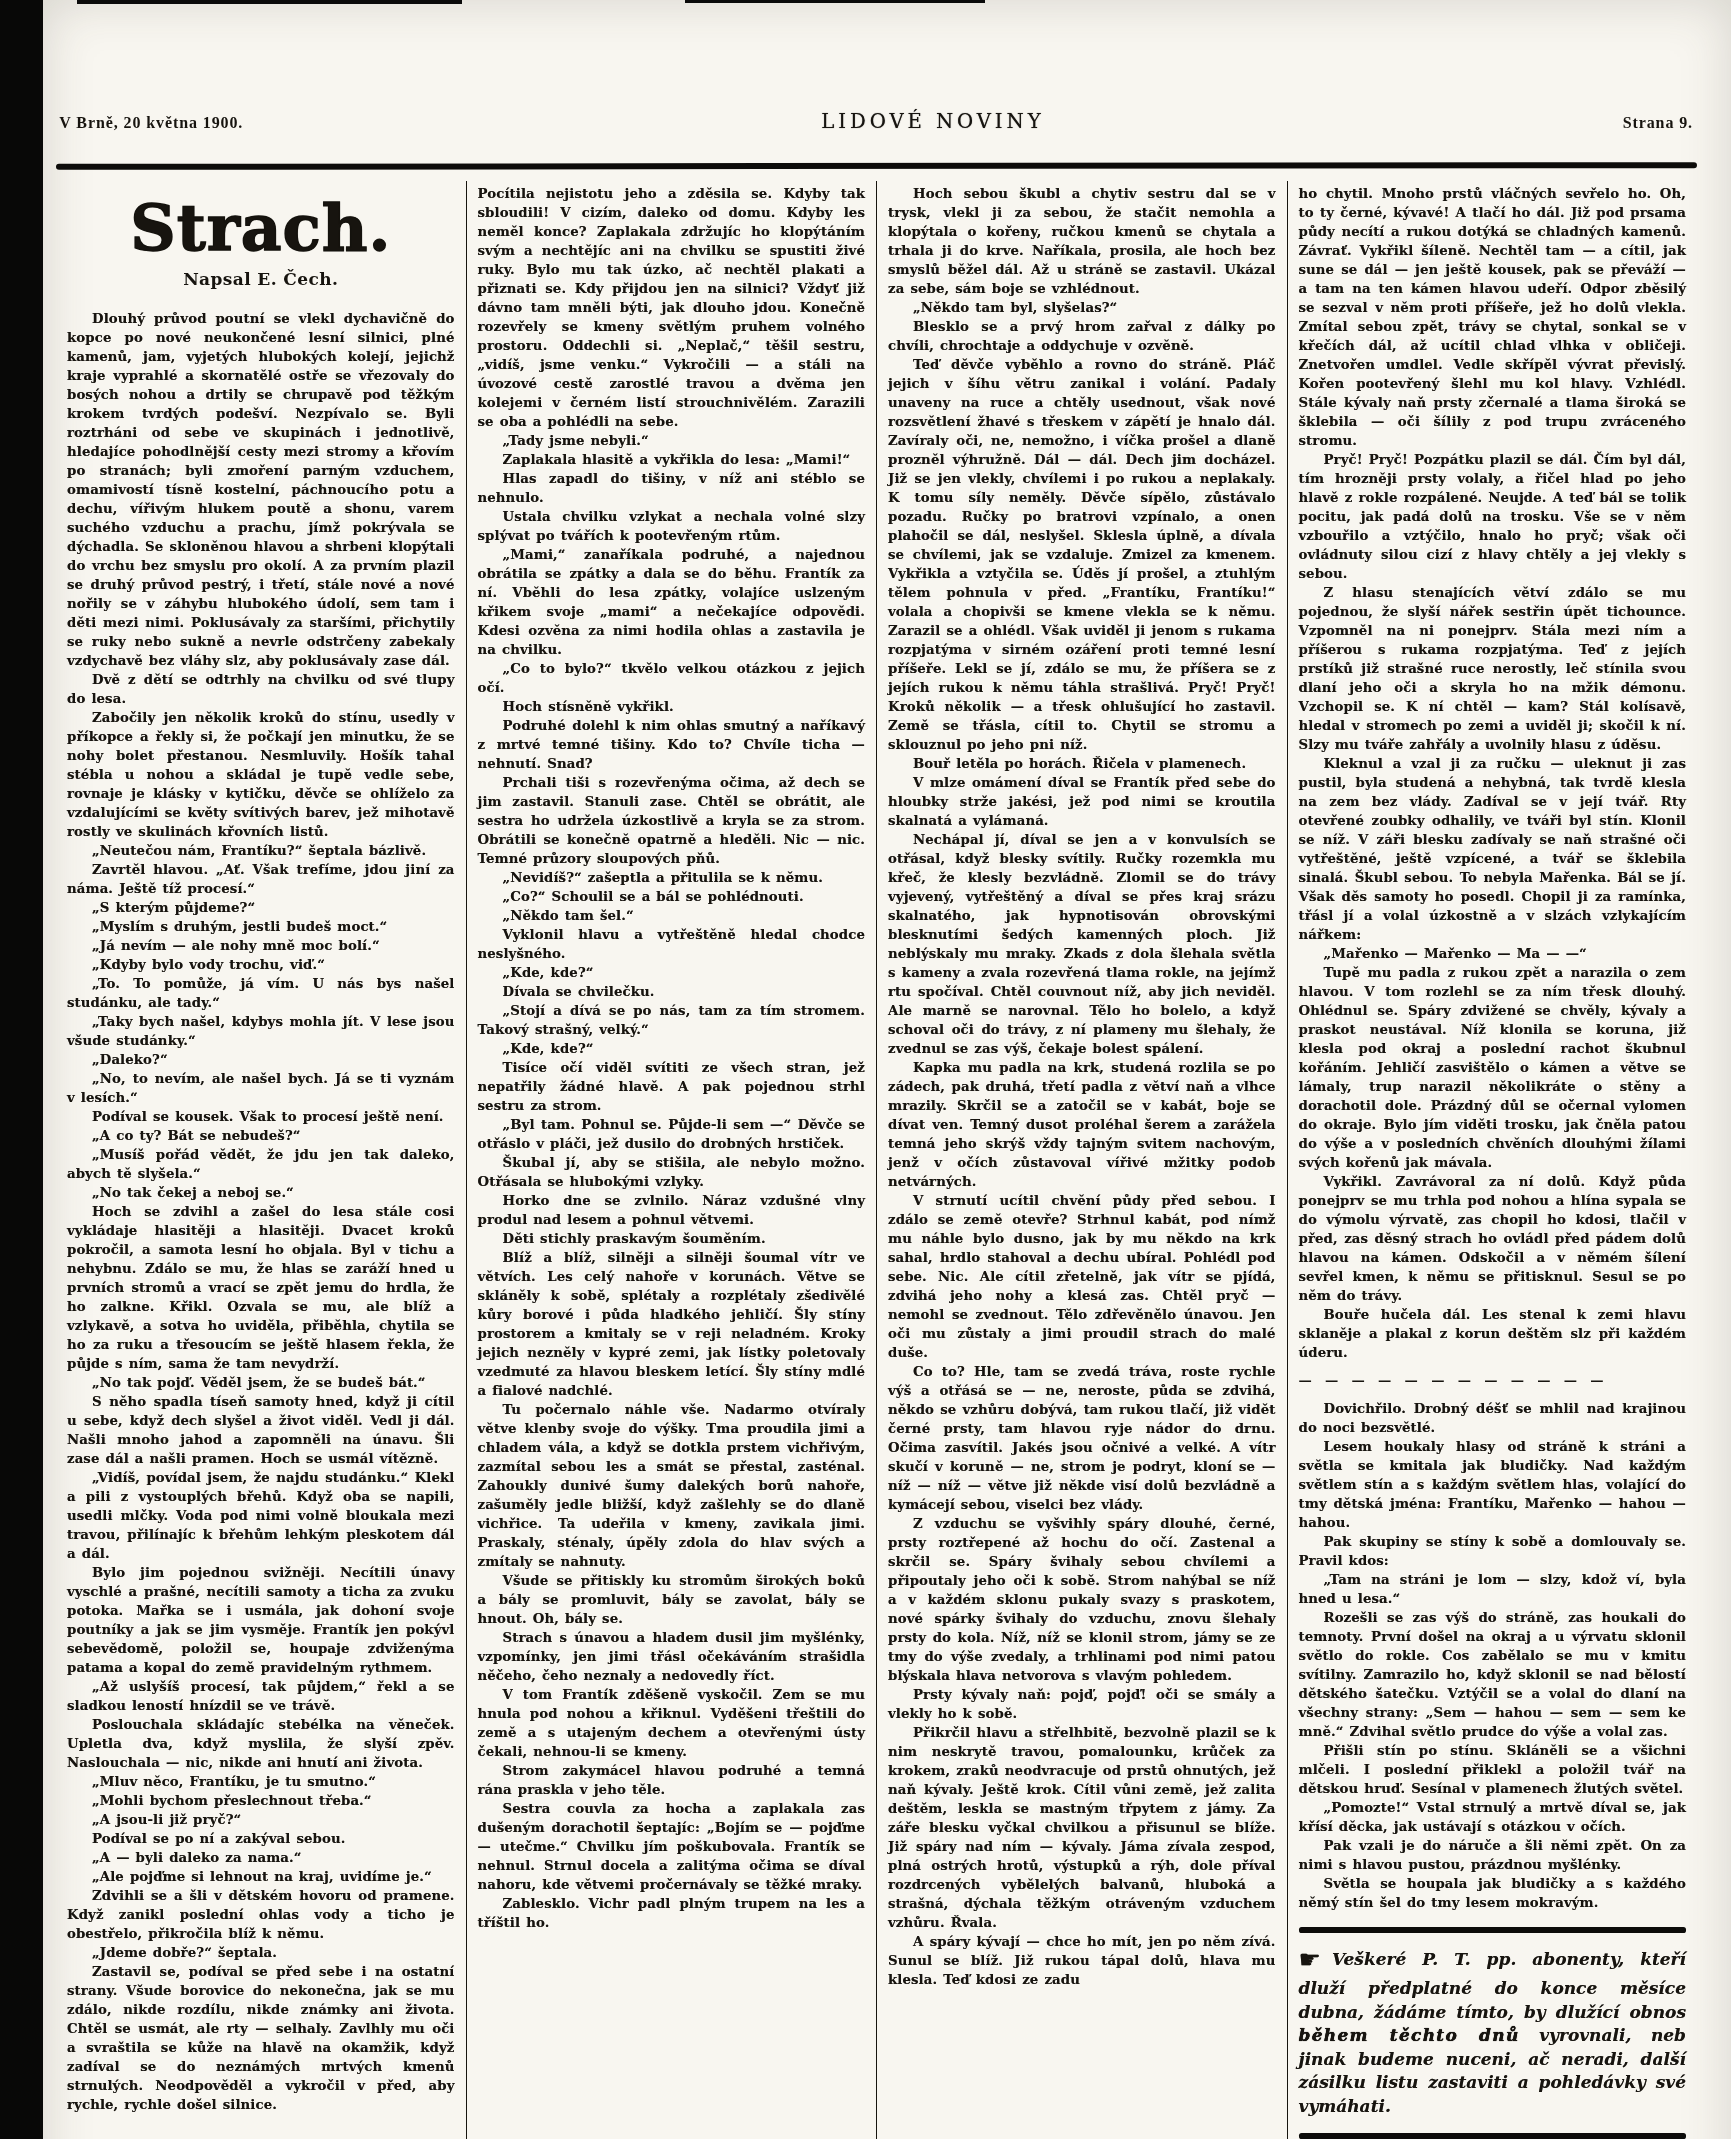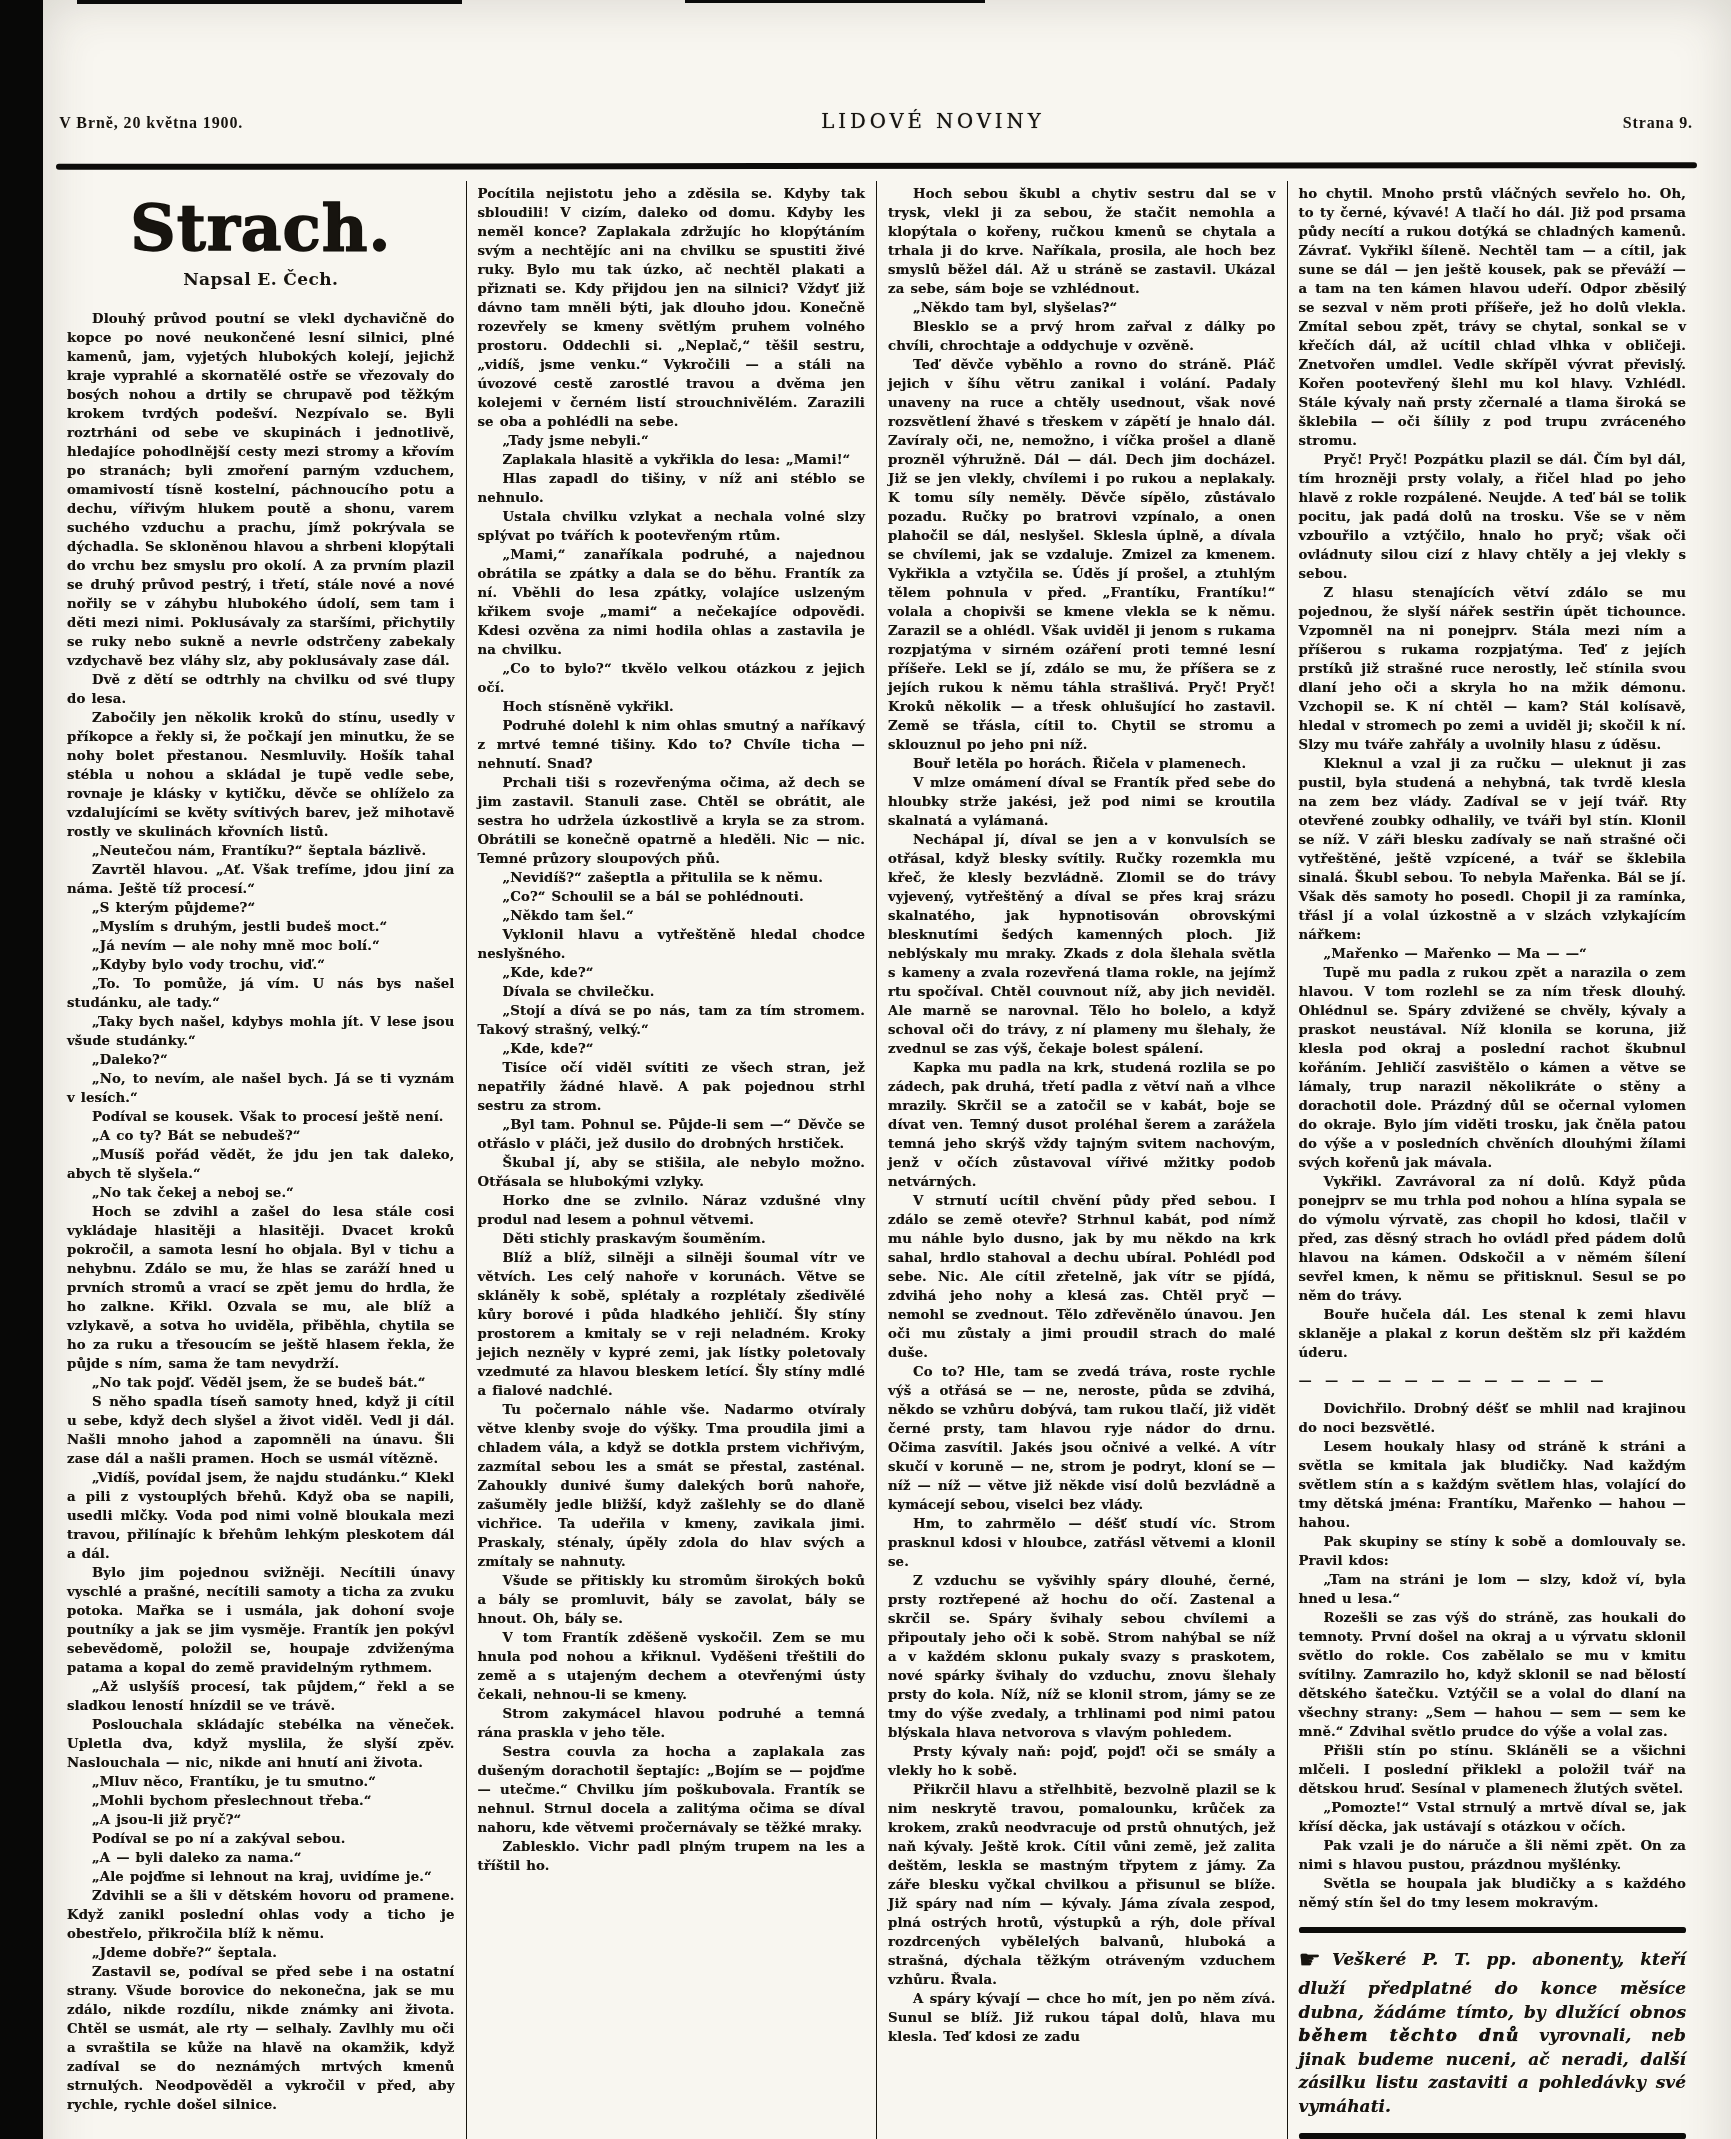--- a/index.html
+++ b/index.html
@@ -111,40 +111,40 @@
           <p class="para">„Stojí a dívá se po nás, tam za tím stromem. Takový strašný, velký.“</p>
           <p class="para">„Kde, kde?“</p>
           <p class="para">Tisíce očí viděl svítiti ze všech stran, jež nepatřily žádné hlavě. A pak pojednou strhl sestru za strom.</p>
           <p class="para">„Byl tam. Pohnul se. Půjde-li sem —“ Děvče se otřáslo v pláči, jež dusilo do drobných hrstiček.</p>
           <p class="para">Škubal jí, aby se stišila, ale nebylo možno. Otřásala se hlubokými vzlyky.</p>
           <p class="para">Horko dne se zvlnilo. Náraz vzdušné vlny produl nad lesem a pohnul větvemi.</p>
           <p class="para">Děti stichly praskavým šouměním.</p>
           <p class="para">Blíž a blíž, silněji a silněji šoumal vítr ve větvích. Les celý nahoře v korunách. Větve se skláněly k sobě, splétaly a rozplétaly zšedivělé kůry borové i půda hladkého jehličí. Šly stíny prostorem a kmitaly se v reji neladném. Kroky jejich nezněly v kypré zemi, jak lístky poletovaly vzedmuté za hlavou bleskem letící. Šly stíny mdlé a fialové nadchlé.</p>
           <p class="para">Tu počernalo náhle vše. Nadarmo otvíraly větve klenby svoje do výšky. Tma proudila jimi a chladem vála, a když se dotkla prstem vichřivým, zazmítal sebou les a smát se přestal, zasténal. Zahoukly dunivé šumy dalekých borů nahoře, zašuměly jedle bližší, když zašlehly se do dlaně vichřice. Ta udeřila v kmeny, zavikala jimi. Praskaly, sténaly, úpěly zdola do hlav svých a zmítaly se nahnuty.</p>
           <p class="para">Všude se přitiskly ku stromům širokých boků a bály se promluvit, bály se zavolat, bály se hnout. Oh, bály se.</p>
+          <p class="para">Strach s únavou a hladem dusil jim myšlénky, vzpomínky, jen jimi třásl očekáváním strašidla něčeho, čeho neznaly a nedovedly říct.</p>
           <p class="para">V tom Frantík zděšeně vyskočil. Zem se mu hnula pod nohou a křiknul. Vyděšeni třeštili do země a s utajeným dechem a otevřenými ústy čekali, nehnou-li se kmeny.</p>
           <p class="para">Strom zakymácel hlavou podruhé a temná rána praskla v jeho těle.</p>
           <p class="para">Sestra couvla za hocha a zaplakala zas dušeným dorachotil šeptajíc: „Bojím se — pojďme — utečme.“ Chvilku jím poškubovala. Frantík se nehnul. Strnul docela a zalitýma očima se díval nahoru, kde větvemi pročernávaly se těžké mraky.</p>
           <p class="para">Zablesklo. Vichr padl plným trupem na les a tříštil ho.</p>
         </div>
     </div>
 
     <div class="col">
       <div>
           <p class="para">Hoch sebou škubl a chytiv sestru dal se v trysk, vlekl ji za sebou, že stačit nemohla a klopýtala o kořeny, ručkou kmenů se chytala a trhala ji do krve. Naříkala, prosila, ale hoch bez smyslů běžel dál. Až u stráně se zastavil. Ukázal za sebe, sám boje se vzhlédnout.</p>
           <p class="para">„Někdo tam byl, slyšelas?“</p>
           <p class="para">Blesklo se a prvý hrom zařval z dálky po chvíli, chrochtaje a oddychuje v ozvěně.</p>
           <p class="para">Teď děvče vyběhlo a rovno do stráně. Pláč jejich v šíhu větru zanikal i volání. Padaly unaveny na ruce a chtěly usednout, však nové rozsvětlení žhavé s třeskem v zápětí je hnalo dál. Zavíraly oči, ne, nemožno, i víčka prošel a dlaně prozněl výhružně. Dál — dál. Dech jim docházel. Již se jen vlekly, chvílemi i po rukou a neplakaly. K tomu síly neměly. Děvče sípělo, zůstávalo pozadu. Ručky po bratrovi vzpínalo, a onen plahočil se dál, neslyšel. Sklesla úplně, a dívala se chvílemi, jak se vzdaluje. Zmizel za kmenem. Vykřikla a vztyčila se. Úděs jí prošel, a ztuhlým tělem pohnula v před. „Frantíku, Frantíku!“ volala a chopivši se kmene vlekla se k němu. Zarazil se a ohlédl. Však uviděl ji jenom s rukama rozpjatýma v sirném ozáření proti temné lesní příšeře. Lekl se jí, zdálo se mu, že příšera se z jejích rukou k němu táhla strašlivá. Pryč! Pryč! Kroků několik — a třesk ohlušující ho zastavil. Země se třásla, cítil to. Chytil se stromu a sklouznul po jeho pni níž.</p>
           <p class="para">Bouř letěla po horách. Řičela v plamenech.</p>
           <p class="para">V mlze omámení díval se Frantík před sebe do hloubky strže jakési, jež pod nimi se kroutila skalnatá a vylámaná.</p>
           <p class="para">Nechápal jí, díval se jen a v konvulsích se otřásal, když blesky svítily. Ručky rozemkla mu křeč, že klesly bezvládně. Zlomil se do trávy vyjevený, vytřeštěný a díval se přes kraj srázu skalnatého, jak hypnotisován obrovskými blesknutími šedých kamenných ploch. Již neblýskaly mu mraky. Zkads z dola šlehala světla s kameny a zvala rozevřená tlama rokle, na jejímž rtu spočíval. Chtěl couvnout níž, aby jich neviděl. Ale marně se narovnal. Tělo ho bolelo, a když schoval oči do trávy, z ní plameny mu šlehaly, že zvednul se zas výš, čekaje bolest spálení.</p>
           <p class="para">Kapka mu padla na krk, studená rozlila se po zádech, pak druhá, třetí padla z větví naň a vlhce mrazily. Skrčil se a zatočil se v kabát, boje se dívat ven. Temný dusot proléhal šerem a zarážela temná jeho skrýš vždy tajným svitem nachovým, jenž v očích zůstavoval vířivé mžitky podob netvárných.</p>
           <p class="para">V strnutí ucítil chvění půdy před sebou. I zdálo se země otevře? Strhnul kabát, pod nímž mu náhle bylo dusno, jak by mu někdo na krk sahal, hrdlo stahoval a dechu ubíral. Pohlédl pod sebe. Nic. Ale cítil zřetelně, jak vítr se pjídá, zdvihá jeho nohy a klesá zas. Chtěl pryč — nemohl se zvednout. Tělo zdřevěnělo únavou. Jen oči mu zůstaly a jimi proudil strach do malé duše.</p>
           <p class="para">Co to? Hle, tam se zvedá tráva, roste rychle výš a otřásá se — ne, neroste, půda se zdvihá, někdo se vzhůru dobývá, tam rukou tlačí, již vidět černé prsty, tam hlavou ryje nádor do drnu. Očima zasvítil. Jakés jsou očnivé a velké. A vítr skučí v koruně — ne, strom je podryt, kloní se — níž — níž — větve již někde visí dolů bezvládně a kymácejí sebou, viselci bez vlády.</p>
-          <p class="para">Hm, to zahrmělo — déšť studí víc. Strom prasknul kdosi v hloubce, zatřásl větvemi a klonil se.</p>
           <p class="para">Z vzduchu se vyšvihly spáry dlouhé, černé, prsty roztřepené až hochu do očí. Zastenal a skrčil se. Spáry švihaly sebou chvílemi a připoutaly jeho oči k sobě. Strom nahýbal se níž a v každém sklonu pukaly svazy s praskotem, nové spárky švihaly do vzduchu, znovu šlehaly prsty do kola. Níž, níž se klonil strom, jámy se ze tmy do výše zvedaly, a trhlinami pod nimi patou blýskala hlava netvorova s vlavým pohledem.</p>
           <p class="para">Prsty kývaly naň: pojď, pojď! oči se smály a vlekly ho k sobě.</p>
           <p class="para">Přikrčil hlavu a střelhbitě, bezvolně plazil se k nim neskrytě travou, pomalounku, krůček za krokem, zraků neodvracuje od prstů ohnutých, jež naň kývaly. Ještě krok. Cítil vůni země, jež zalita deštěm, leskla se mastným třpytem z jámy. Za záře blesku vyčkal chvilkou a přisunul se blíže. Již spáry nad ním — kývaly. Jáma zívala zespod, plná ostrých hrotů, výstupků a rýh, dole příval rozdrcených vybělelých balvanů, hluboká a strašná, dýchala těžkým otráveným vzduchem vzhůru. Řvala.</p>
           <p class="para">A spáry kývají — chce ho mít, jen po něm zívá. Sunul se blíž. Již rukou tápal dolů, hlava mu klesla. Teď kdosi ze zadu</p>
         </div>
     </div>
 
     <div class="col">
       <div>
           <p class="para noindent">ho chytil. Mnoho prstů vláčných sevřelo ho. Oh, to ty černé, kývavé! A tlačí ho dál. Již pod prsama půdy necítí a rukou dotýká se chladných kamenů. Závrať. Vykřikl šíleně. Nechtěl tam — a cítil, jak sune se dál — jen ještě kousek, pak se převáží — a tam na ten kámen hlavou udeří. Odpor zběsilý se sezval v něm proti příšeře, jež ho dolů vlekla. Zmítal sebou zpět, trávy se chytal, sonkal se v křečích dál, až ucítil chlad vlhka v obličeji. Znetvořen umdlel. Vedle skřípěl vývrat převislý. Kořen pootevřený šlehl mu kol hlavy. Vzhlédl. Stále kývaly naň prsty zčernalé a tlama široká se šklebila — oči šílily z pod trupu zvráceného stromu.</p>

